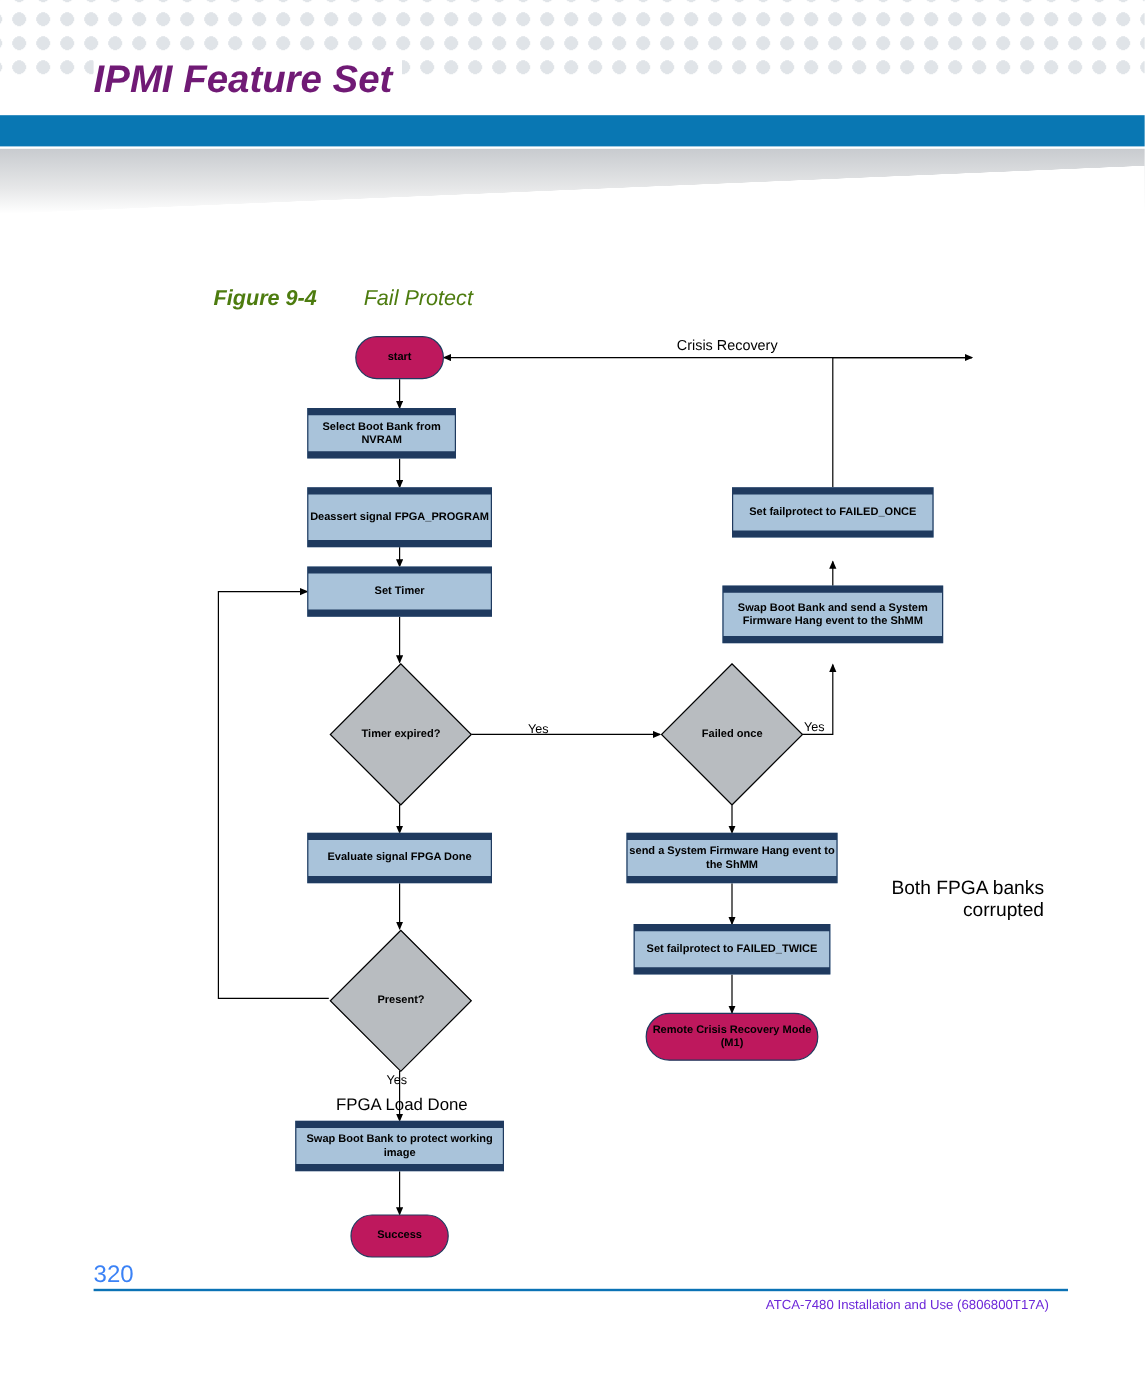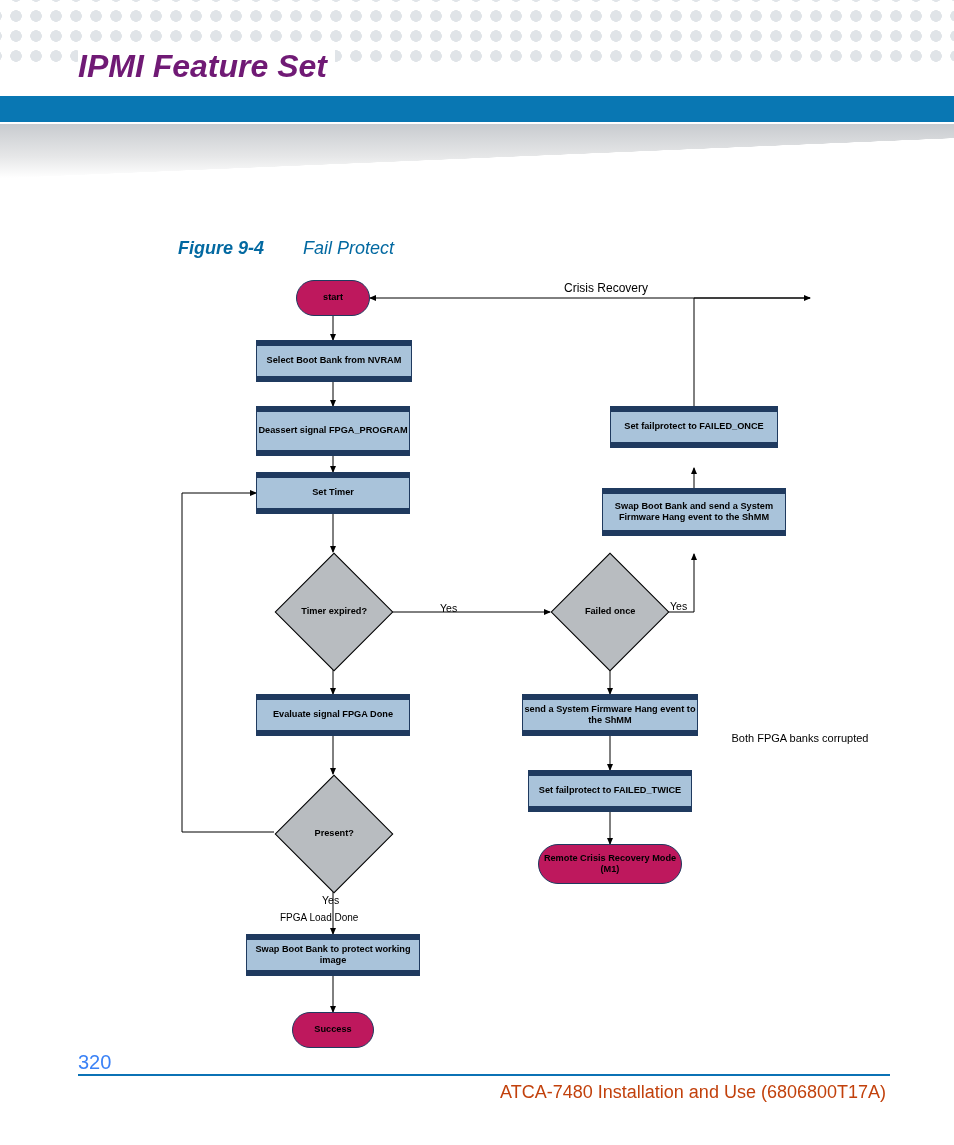--- a/index.html
+++ b/index.html
@@ -8,38 +8,38 @@
   .dots{position:absolute;left:0;top:0;right:0;height:70px;
         background-image:radial-gradient(circle,#e0e4e8 40%,transparent 41%);
         background-size:20px 20px;background-position:6px 6px}
   .header-title{position:absolute;left:78px;top:48px;font-weight:bold;font-style:italic;
                 color:#701a75;font-size:32px;background:#fff;padding:0 8px 6px 0}
   .blue-band{position:absolute;left:0;top:96px;right:0;height:26px;background:#0977b3}
   .gray-band{position:absolute;left:0;top:124px;right:0;height:54px;
              background:linear-gradient(180deg,#c8cbcf 0%,#e6e7e8 60%,#fff 100%)}
   .gray-band::after{content:"";position:absolute;left:0;right:0;bottom:0;height:40px;
              background:linear-gradient(to top left,#fff 49.6%,transparent 50%)}
-  .figure-label{position:absolute;left:178px;top:238px;color:#0369a1;font-style:italic;font-size:18px}
+  .figure-label{position:absolute;left:178px;top:238px;color:#4d7c0f;font-style:italic;font-size:18px}
   .figure-label .num{font-weight:600}
   .figure-label .title{margin-left:34px}
   
   .chart{position:absolute;left:70px;top:268px;width:810px;height:800px}
   .chart svg{position:absolute;left:0;top:0}
   .box,.term,.diamond{position:absolute;box-sizing:border-box;text-align:center;
        display:flex;align-items:center;justify-content:center;font-size:9.2px;font-weight:bold;
        font-family:Arial,Helvetica,sans-serif;line-height:1.25}
   .box{background:#a9c3da;border:1px solid #1f3a5f;border-top:6px solid #1f3a5f;
        border-bottom:6px solid #1f3a5f}
   .term{background:#be185d;border:1px solid #1f3a5f;border-radius:999px}
   .diamond{background:#b8bcc0;border:1px solid #000}
   .diamond>span{transform:rotate(-45deg);display:block;width:140px}
   .label{position:absolute;font-size:10.5px;font-family:Arial,Helvetica,sans-serif}
   .footer-line{position:absolute;left:78px;right:64px;top:1074px;height:2px;background:#0b72b5}
   .page-num{position:absolute;left:78px;top:1051px;font-size:20px;color:#3b82f6}
-  .doc-title{position:absolute;right:68px;top:1082px;font-size:18px;color:#c2410c}
+  .doc-title{position:absolute;right:80px;top:1082px;font-size:11px;color:#6d28d9}
 </style>
 </head>
 <body>
 
 <div class="page">
   <div class="dots"></div>
   <div class="header-title">IPMI Feature Set</div>
   <div class="blue-band"></div>
   <div class="gray-band"></div>
 
@@ -76,45 +76,45 @@
 
         <line x1="540" y1="402" x2="540" y2="426"></line>
         <line x1="540" y1="468" x2="540" y2="502"></line>
         <line x1="540" y1="544" x2="540" y2="576"></line>
 
         <polyline points="204,564 112,564 112,225 186,225" marker-end="url(#ah)"></polyline>
       </g>
     </svg>
 
     <div class="term" style="left:226px;top:12px;width:74px;height:36px">start</div>
-    <div class="box" style="left:186px;top:72px;width:156px;height:42px">Select Boot Bank from NVRAM</div>
+    <div class="box" style="left:186px;top:72px;width:124px;height:42px">Select Boot Bank from NVRAM</div>
     <div class="box" style="left:186px;top:138px;width:154px;height:50px">Deassert signal FPGA_PROGRAM</div>
     <div class="box" style="left:186px;top:204px;width:154px;height:42px">Set Timer</div>
     <div class="diamond" style="left:222px;top:302px;width:84px;height:84px;transform:rotate(45deg)">
          <span>Timer expired?</span>
       </div>
     <div class="label" style="left:370px;top:334px">Yes</div>
     <div class="box" style="left:186px;top:426px;width:154px;height:42px">Evaluate signal FPGA Done</div>
     <div class="diamond" style="left:222px;top:524px;width:84px;height:84px;transform:rotate(45deg)">
          <span>Present?</span>
       </div>
     <div class="label" style="left:252px;top:626px">Yes</div>
-    <div class="label" style="left:210px;top:644px;font-size:10px">FPGA Load Done</div>
+    <div class="label" style="left:210px;top:644px;font-size:14px">FPGA Load Done</div>
     <div class="box" style="left:176px;top:666px;width:174px;height:42px">Swap Boot Bank to protect working image</div>
     <div class="term" style="left:222px;top:744px;width:82px;height:36px">Success</div>
 
     <div class="label" style="left:494px;top:13px;font-size:12px">Crisis Recovery</div>
     <div class="box" style="left:540px;top:138px;width:168px;height:42px">Set failprotect to FAILED_ONCE</div>
     <div class="box" style="left:532px;top:220px;width:184px;height:48px">Swap Boot Bank and send a System Firmware Hang event to the ShMM</div>
     <div class="diamond" style="left:498px;top:302px;width:84px;height:84px;transform:rotate(45deg)">
          <span>Failed once</span>
       </div>
     <div class="label" style="left:600px;top:332px">Yes</div>
     <div class="box" style="left:452px;top:426px;width:176px;height:42px">send a System Firmware Hang event to the ShMM</div>
-    <div class="label" style="left:660px;top:464px;font-size:11px;width:140px;text-align:center">Both FPGA banks corrupted</div>
+    <div class="label" style="left:660px;top:464px;font-size:16px;width:140px;text-align:right">Both FPGA banks corrupted</div>
     <div class="box" style="left:458px;top:502px;width:164px;height:42px">Set failprotect to FAILED_TWICE</div>
     <div class="term" style="left:468px;top:576px;width:144px;height:40px">Remote Crisis Recovery Mode (M1)</div>
   </div>
 
   <div class="footer-line"></div>
   <div class="page-num">320</div>
   <div class="doc-title">ATCA-7480 Installation and Use (6806800T17A)</div>
 </div>
 
 </body></html>

